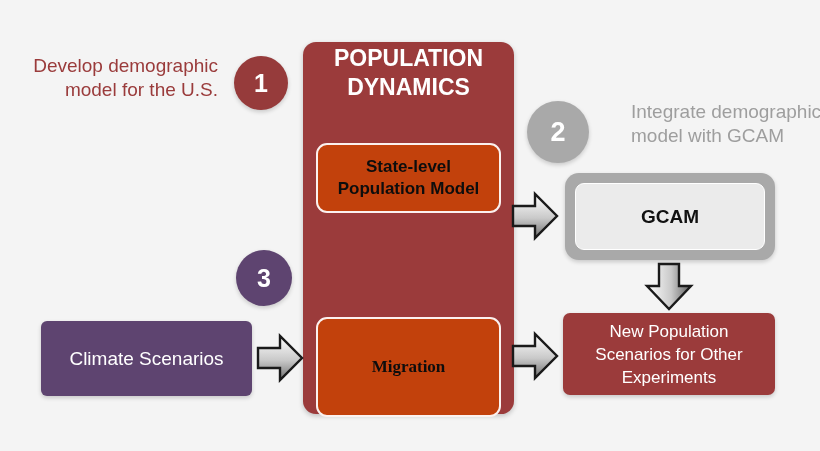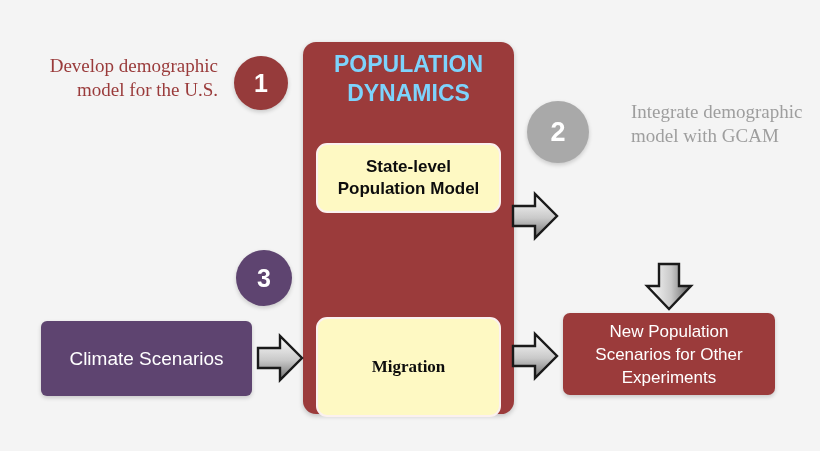--- a/index.html
+++ b/index.html
@@ -15,21 +15,20 @@
     font-family: "Liberation Sans", sans-serif;
     overflow: hidden;
   }
 
   
   .callout {
     position: absolute;
     font-size: 19px;
     line-height: 24px;
     white-space: pre-line;
-    font-family: Liberation Serif, serif;
   }
   #callout-1 {
     left: 6px; top: 54px; width: 212px;
     text-align: right;
     color: #9a3b3b;
   }
   #callout-2 {
     left: 598px; top: 100px; width: 218px;
     text-align: left;
     color: #9e9e9e;
@@ -75,34 +74,34 @@
   #pop-panel {
     position: absolute;
     left: 303px; top: 42px;
     width: 211px; height: 372px;
     background: #9b3b3b;
     border-radius: 13px;
     box-shadow: 0 2px 5px rgba(0,0,0,0.22);
   }
   #pop-panel-title {
     position: absolute;
-    left: 0; top: 8px;
+    left: 0; top: 2px;
     width: 100%;
     text-align: center;
-    color: #7dd3fc;
+    color: #ffffff;
     font-size: 23px;
     font-weight: bold;
     line-height: 29px;
     white-space: pre-line;
   }
   .sub-box {
     position: absolute;
     left: 13px;
     width: 185px;
-    background: #fef9c3;
+    background: #c2410c;
     border: 2px solid #fbf1ef;
     border-radius: 11px;
     box-sizing: border-box;
     display: flex;
     align-items: center;
     justify-content: center;
     text-align: center;
     color: #0d0d0d;
     font-size: 17px;
     font-weight: bold;
@@ -196,20 +195,23 @@
   <div class="step-circle" id="circle-3">3</div>
 
   <div id="pop-panel">
     <div id="pop-panel-title">POPULATION
 DYNAMICS</div>
     <div class="sub-box" id="sub-box-0">State-level
 Population Model</div>
     <div class="sub-box" id="sub-box-2">Migration</div>
   </div>
 
+  <div id="gcam-outer">
+    <div id="gcam-inner">GCAM</div>
+  </div>
 
   <div id="climate-box">Climate Scenarios</div>
 
   <div id="new-pop-box">New Population
 Scenarios for Other
 Experiments</div>
 
   <svg class="arrow" id="arrow-climate" viewBox="0 0 48 52">
     <defs>
       <linearGradient id="gradR1" x1="0" y1="0" x2="0" y2="1">

